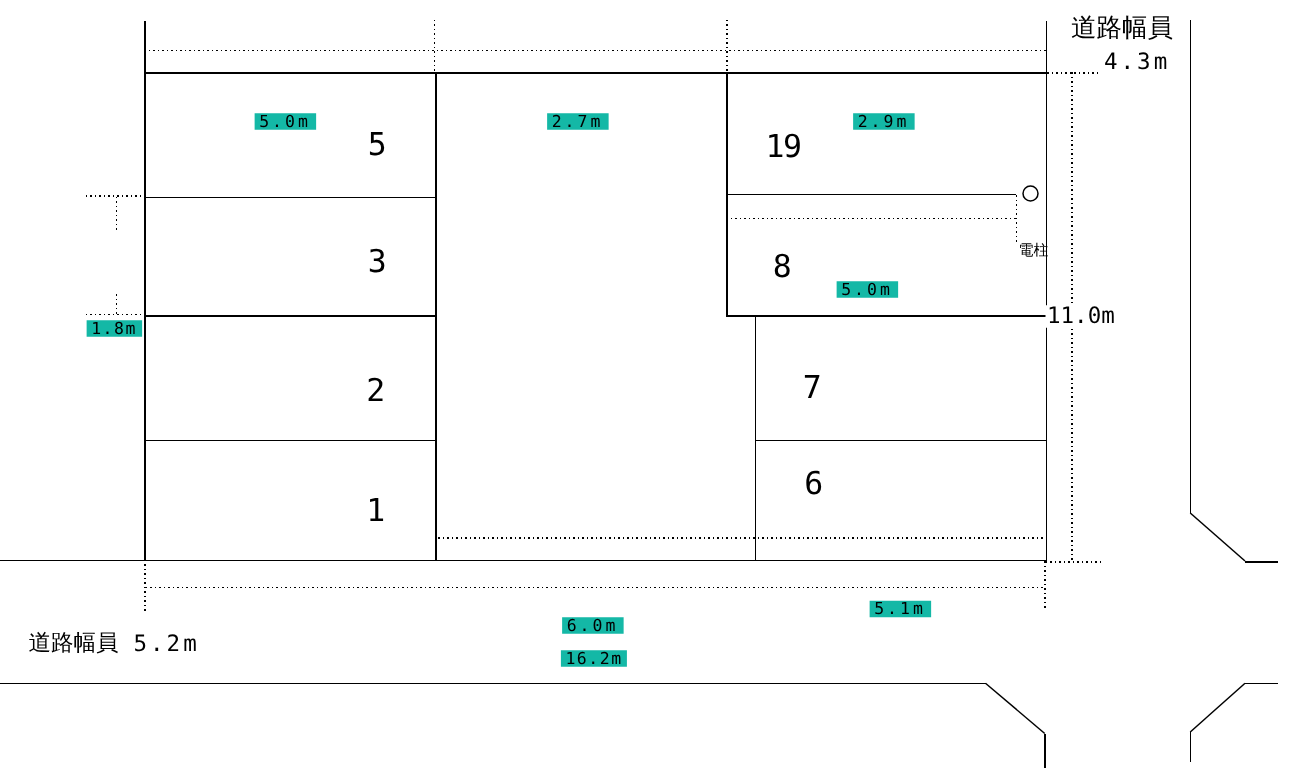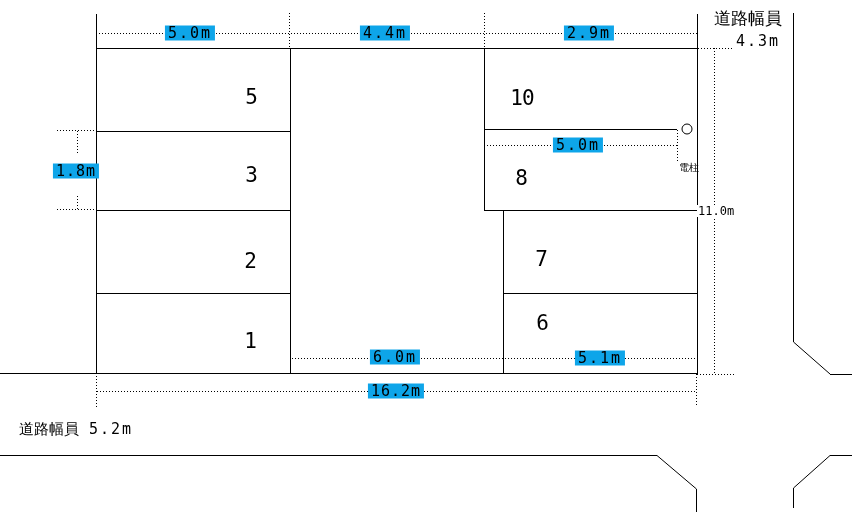--- a/index.html
+++ b/index.html
@@ -1,28 +1,28 @@
 <!DOCTYPE html>
 <html><head>
 <meta charset="utf-8">
 <style>
   html,body{margin:0;padding:0;background:#fff;}
   #stage{position:relative;width:866px;height:512px;background:#ffffff;overflow:hidden;
          font-family:"DejaVu Sans Mono", monospace;color:#000;}
   #plan-svg{position:absolute;left:0;top:0;}
-  .dim{position:absolute;transform:translate(-50%,-50%);background:#0ea5e9;
-       font-size:15px;line-height:1;padding:0 3px;white-space:nowrap;letter-spacing:2px;}
+  .dim{position:absolute;transform:translate(-50%,-50%);background:#14b8a6;
+       font-size:11px;line-height:1;padding:0 3px;white-space:nowrap;letter-spacing:2px;margin-top:48px;}
   .dim.tight{letter-spacing:1px;}
   .space-num{position:absolute;transform:translate(-50%,-50%);font-size:21px;line-height:1;
              letter-spacing:-1px;}
   .kanji{font-family:Liberation Serif, serif;}
   #road-right-label{position:absolute;left:714px;top:10px;font-size:17px;line-height:1;}
   #road-right-width{position:absolute;left:736px;top:34px;font-size:15px;line-height:1;letter-spacing:2px;}
   #dim-site-depth{position:absolute;left:697px;top:211px;transform:translateY(-50%);
-                  background:#fff;font-size:12px;line-height:1;padding:0 1px;}
+                  background:#fff;font-size:15px;line-height:1;padding:0 1px;}
   #road-bottom{position:absolute;left:19px;top:422px;font-size:15px;line-height:1;display:flex;}
   #road-bottom .gap{width:10px;}
   #road-bottom .w{letter-spacing:2px;font-family:"DejaVu Sans Mono", monospace;}
   #pole-label{position:absolute;left:679px;top:163px;font-size:10px;line-height:1;}
 </style>
 </head>
 <body>
 
 <div id="stage">
 
@@ -81,31 +81,31 @@
       <line x1="696.5" y1="374" x2="696.5" y2="407"></line>
     </g>
 
     <circle cx="687" cy="129" r="5" fill="#fff" shape-rendering="auto"></circle>
   </svg>
 
   <div class="space-num" style="left:251px;top:97px">5</div>
   <div class="space-num" style="left:251px;top:175px">3</div>
   <div class="space-num" style="left:250px;top:261px">2</div>
   <div class="space-num" style="left:250px;top:341px">1</div>
-  <div class="space-num" style="left:522px;top:98px">10</div>
+  <div class="space-num" style="left:522px;top:98px">19</div>
   <div class="space-num" style="left:521px;top:178px">8</div>
   <div class="space-num" style="left:541px;top:259px">7</div>
   <div class="space-num" style="left:542px;top:323px">6</div>
 
   <div class="dim" style="left:190px;top:33px">5.0m</div>
-  <div class="dim" style="left:385px;top:33px">4.4m</div>
+  <div class="dim" style="left:385px;top:33px">2.7m</div>
   <div class="dim" style="left:589px;top:33px">2.9m</div>
   <div class="dim tight" style="left:76px;top:171px">1.8m</div>
   <div class="dim" style="left:578px;top:145px">5.0m</div>
-  <div class="dim" style="left:395px;top:357px">6.0m</div>
+  <div class="dim" style="left:395px;top:369px">6.0m</div>
   <div class="dim" style="left:600px;top:358px">5.1m</div>
   <div class="dim tight" style="left:396px;top:391px">16.2m</div>
   <div id="dim-site-depth">11.0m</div>
 
   <div id="road-right-label" class="kanji">道路幅員</div>
   <div id="road-right-width">4.3m</div>
   <div id="road-bottom">
     <span class="kanji">道路幅員</span>
     <span class="gap"></span>
     <span class="w">5.2m</span>

